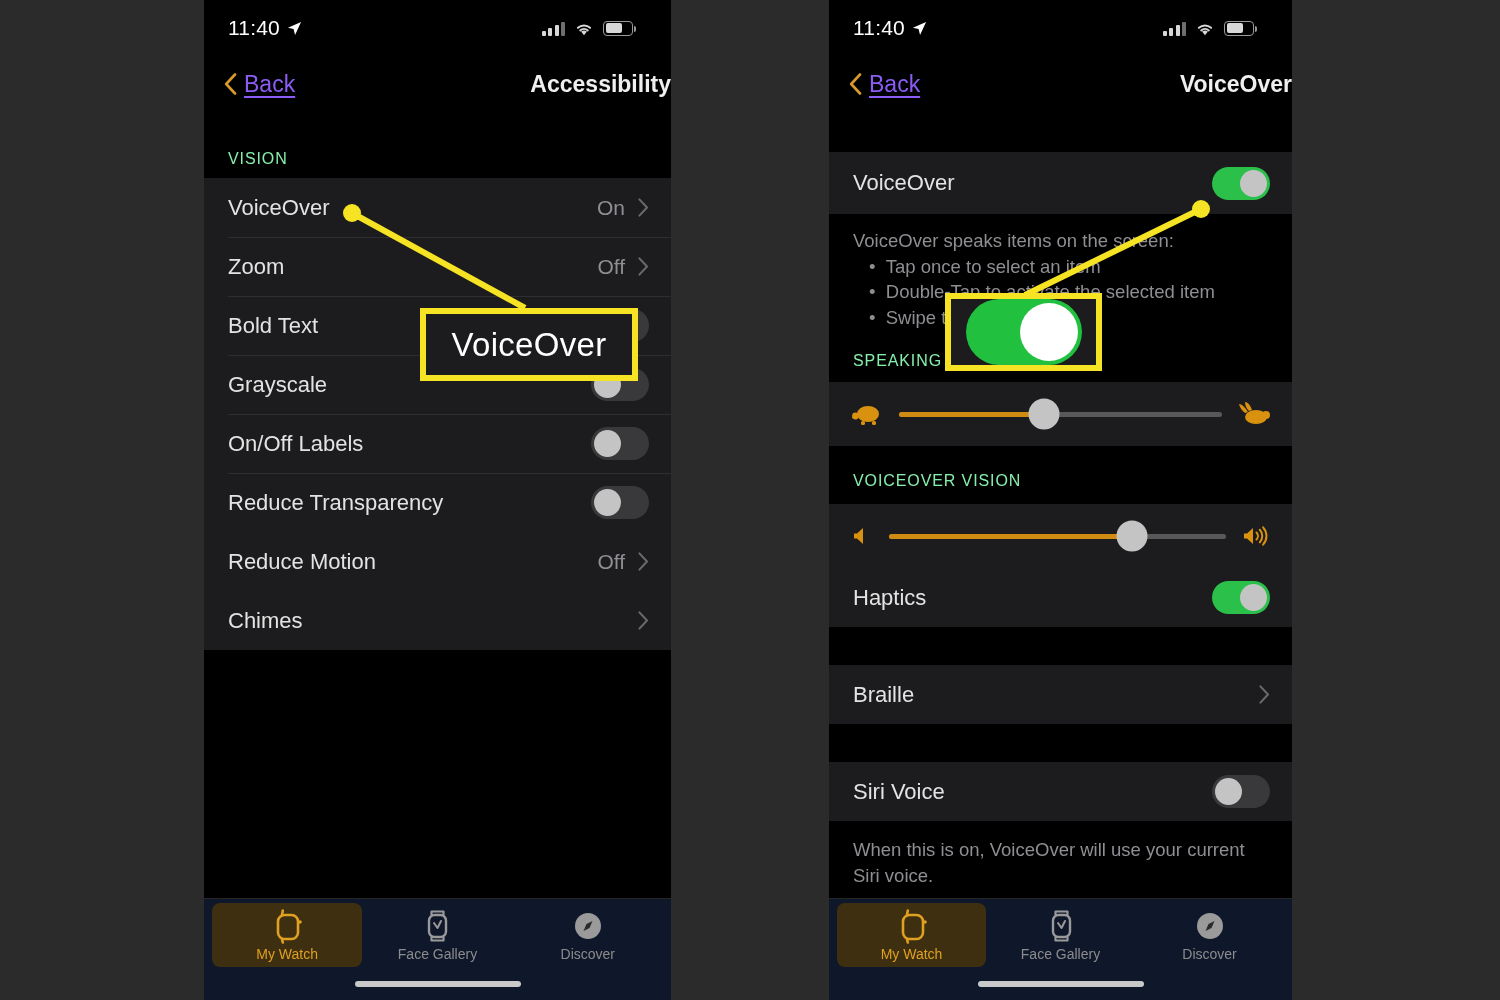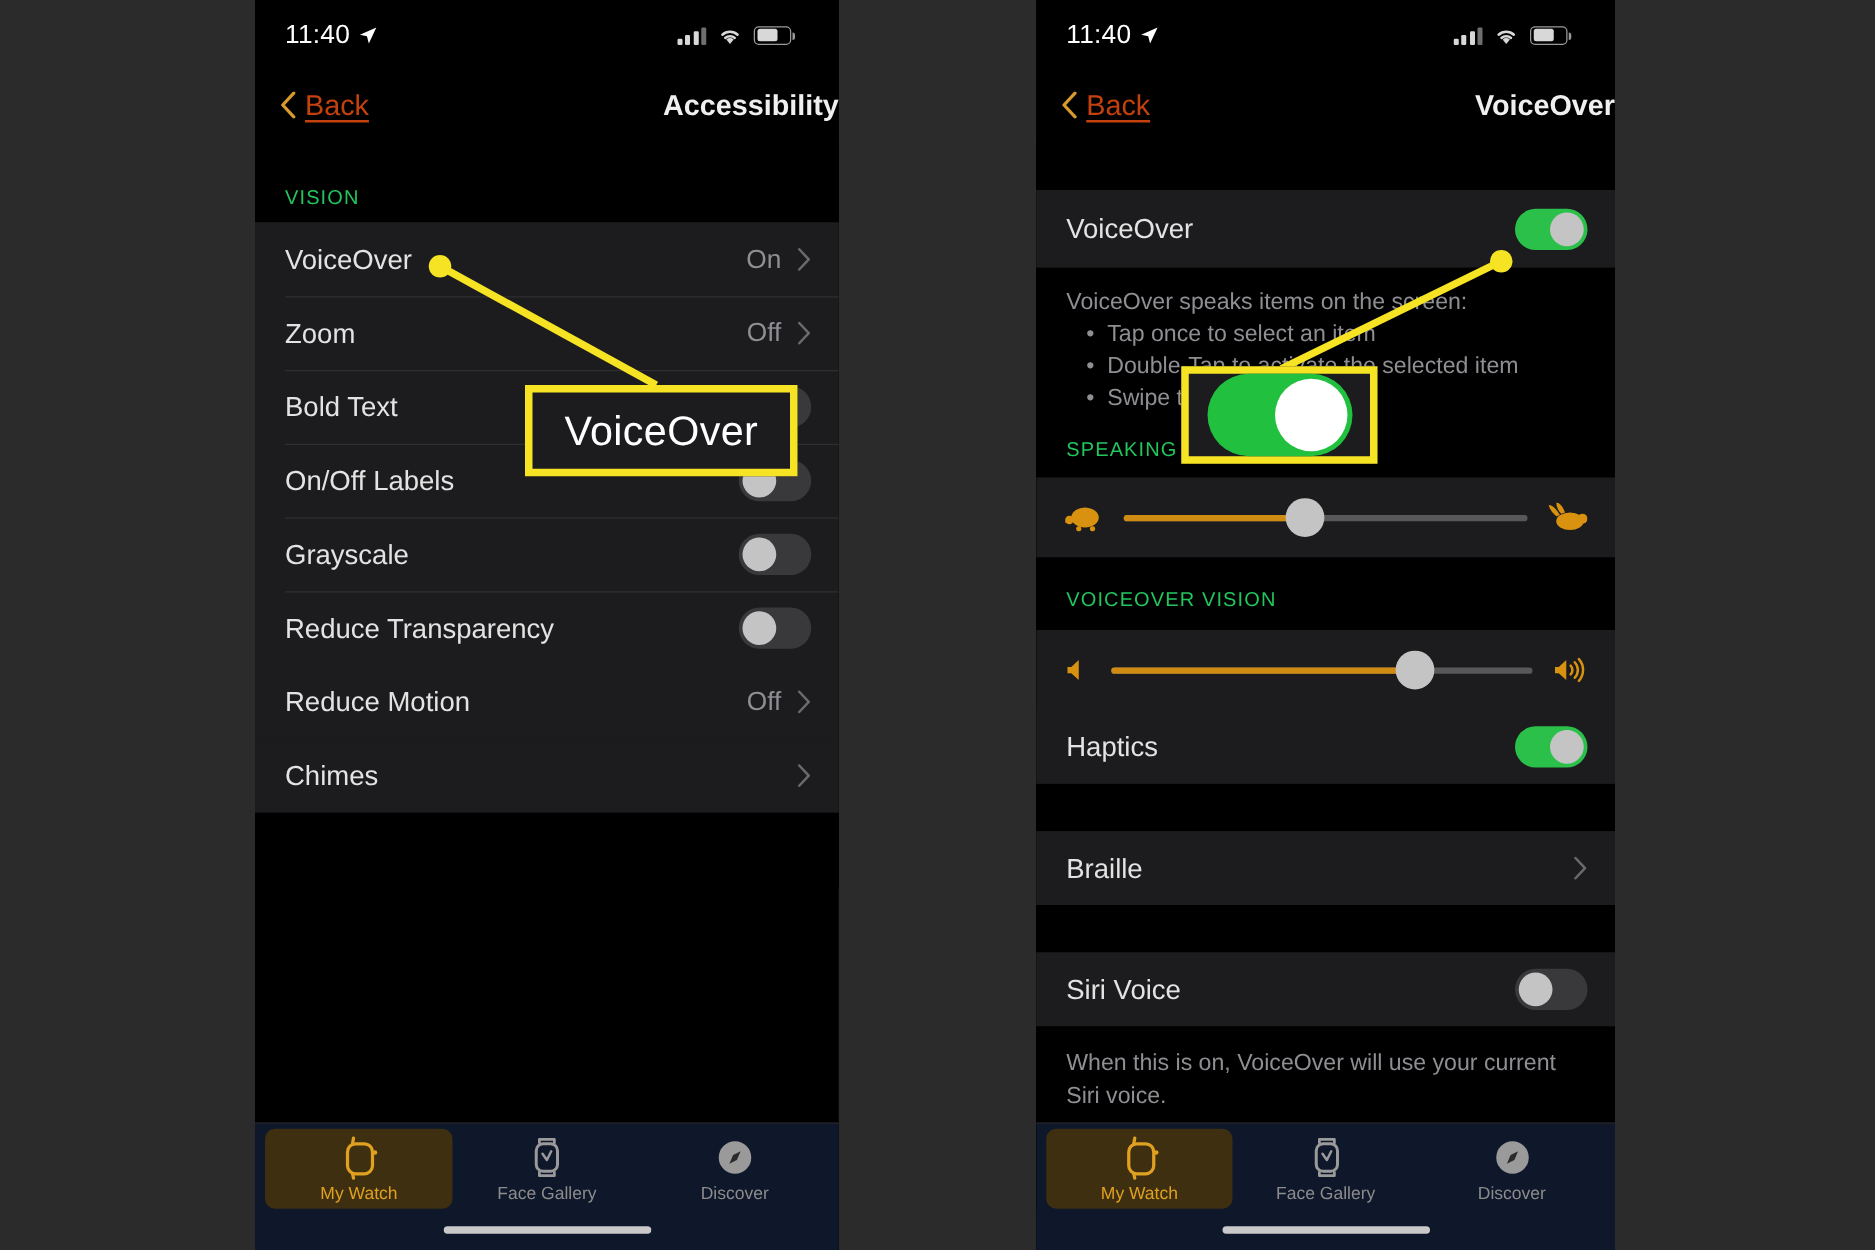--- a/index.html
+++ b/index.html
@@ -47,36 +47,36 @@
           background:#d8d8d8; border-radius:2px; }
 
   
   .nav-bar {
     position: relative; height: 56px; background: #000;
     display: flex; align-items: center; padding: 0 20px;
   }
   .nav-back { display: flex; align-items: center; gap: 7px; cursor: pointer; }
   .chev-left { width: 13px; height: 22px; }
   .nav-back-label {
-    color: #c2410c; font-size: 23px;
+    color: #8b5cf6; font-size: 23px;
     text-decoration: underline; text-underline-offset: 4px;
     text-decoration-thickness: 2px;
   }
   .nav-title {
     position: absolute; left: 0; right: 0; text-align: right;
     color: #efefef; font-size: 23px; font-weight: 600;
     pointer-events: none;
   }
   #phone-right .nav-title { font-weight: 600; }
 
   
   .scroll { position: relative; background: #000; }
   .gap { background: #000; }
   .sec-head {
-    background: #000; color: #22c55e;
+    background: #000; color: #86efac;
     font-size: 16px; letter-spacing: .9px;
     padding: 22px 0 10px 24px;
   }
   .group { background: #1c1c1e; }
   .row {
     position: relative; display: flex; align-items: center;
     justify-content: space-between;
     height: 59px; padding: 0 22px 0 24px;
     background: #1c1c1e;
   }
@@ -233,27 +233,27 @@
               </svg>
           </span>
         </div>
         <div class="row">
           <span class="row-label">Bold Text</span>
           <span class="toggle">
               <span class="knob"></span>
             </span>
         </div>
         <div class="row">
+          <span class="row-label">Grayscale</span>
+          <span class="toggle">
+              <span class="knob"></span>
+            </span>
+        </div>
+        <div class="row">
           <span class="row-label">On/Off Labels</span>
-          <span class="toggle">
-              <span class="knob"></span>
-            </span>
-        </div>
-        <div class="row">
-          <span class="row-label">Grayscale</span>
           <span class="toggle">
               <span class="knob"></span>
             </span>
         </div>
         <div class="row">
           <span class="row-label">Reduce Transparency</span>
           <span class="toggle">
               <span class="knob"></span>
             </span>
         </div>

